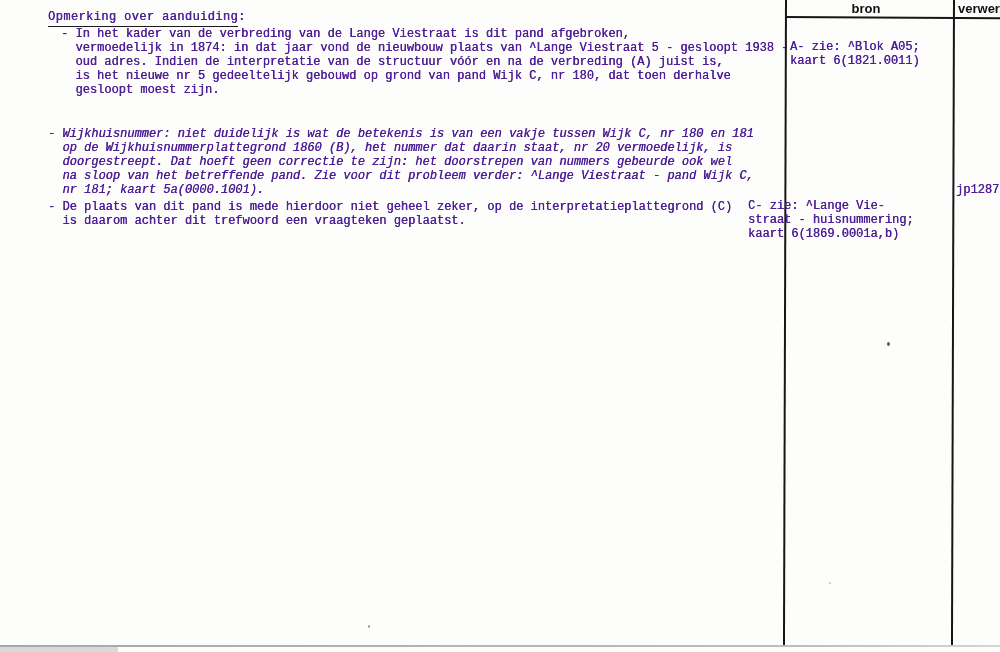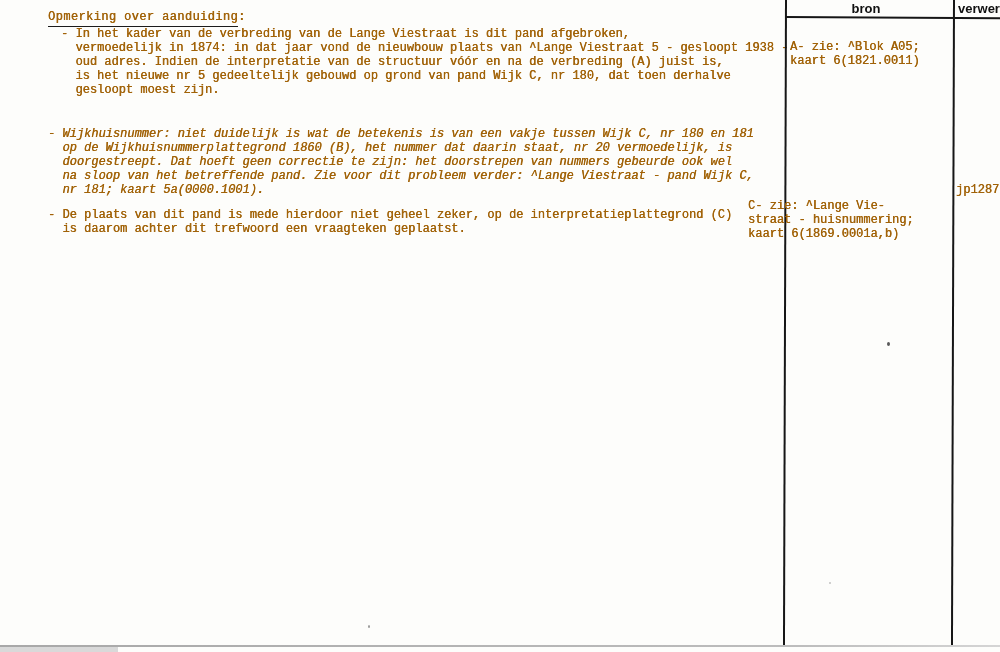--- a/index.html
+++ b/index.html
@@ -14,21 +14,21 @@
     width: 1000px; height: 652px;
     background: #fdfdfb;
     overflow: hidden;
     color: #1c1c1c;
   }
   
   .tw {
     font-family: "Liberation Mono", "DejaVu Sans Mono", monospace;
     font-size: 12px;
     line-height: 14px;
-    color: #a16207;
+    color: #4c1d95;
     text-shadow: 0.35px 0 0 currentColor; 
   }
   pre.tw {
     position: absolute;
     margin: 0;
     white-space: pre;
   }
   .heading {
     position: absolute;
     left: 48px; top: 10px;
@@ -110,21 +110,21 @@
   oud adres. Indien de interpretatie van de structuur vóór en na de verbreding (A) juist is,
   is het nieuwe nr 5 gedeeltelijk gebouwd op grond van pand Wijk C, nr 180, dat toen derhalve
   gesloopt moest zijn.</pre>
 
   <pre class="tw" style="left:48px; top:127px;font-style:italic;">- Wijkhuisnummer: niet duidelijk is wat de betekenis is van een vakje tussen Wijk C, nr 180 en 181
   op de Wijkhuisnummerplattegrond 1860 (B), het nummer dat daarin staat, nr 20 vermoedelijk, is
   doorgestreept. Dat hoeft geen correctie te zijn: het doorstrepen van nummers gebeurde ook wel
   na sloop van het betreffende pand. Zie voor dit probleem verder: ^Lange Viestraat - pand Wijk C,
   nr 181; kaart 5a(0000.1001).</pre>
 
-  <pre class="tw" style="left:48px; top:200px;margin-top:8px;">- De plaats van dit pand is mede hierdoor niet geheel zeker, op de interpretatieplattegrond (C)
+  <pre class="tw" style="left:48px; top:200px;">- De plaats van dit pand is mede hierdoor niet geheel zeker, op de interpretatieplattegrond (C)
   is daarom achter dit trefwoord een vraagteken geplaatst.</pre>
 
   <div class="vline vline-bron"></div>
   <div class="vline vline-verwerk"></div>
   <div class="header-rule"></div>
 
   <div class="col-header col-header-bron">bron</div>
   <div class="col-header col-header-verwerk">verwerk</div>
 
   <pre class="tw" style="left:790px; top:40px;">A- zie: ^Blok A05;

